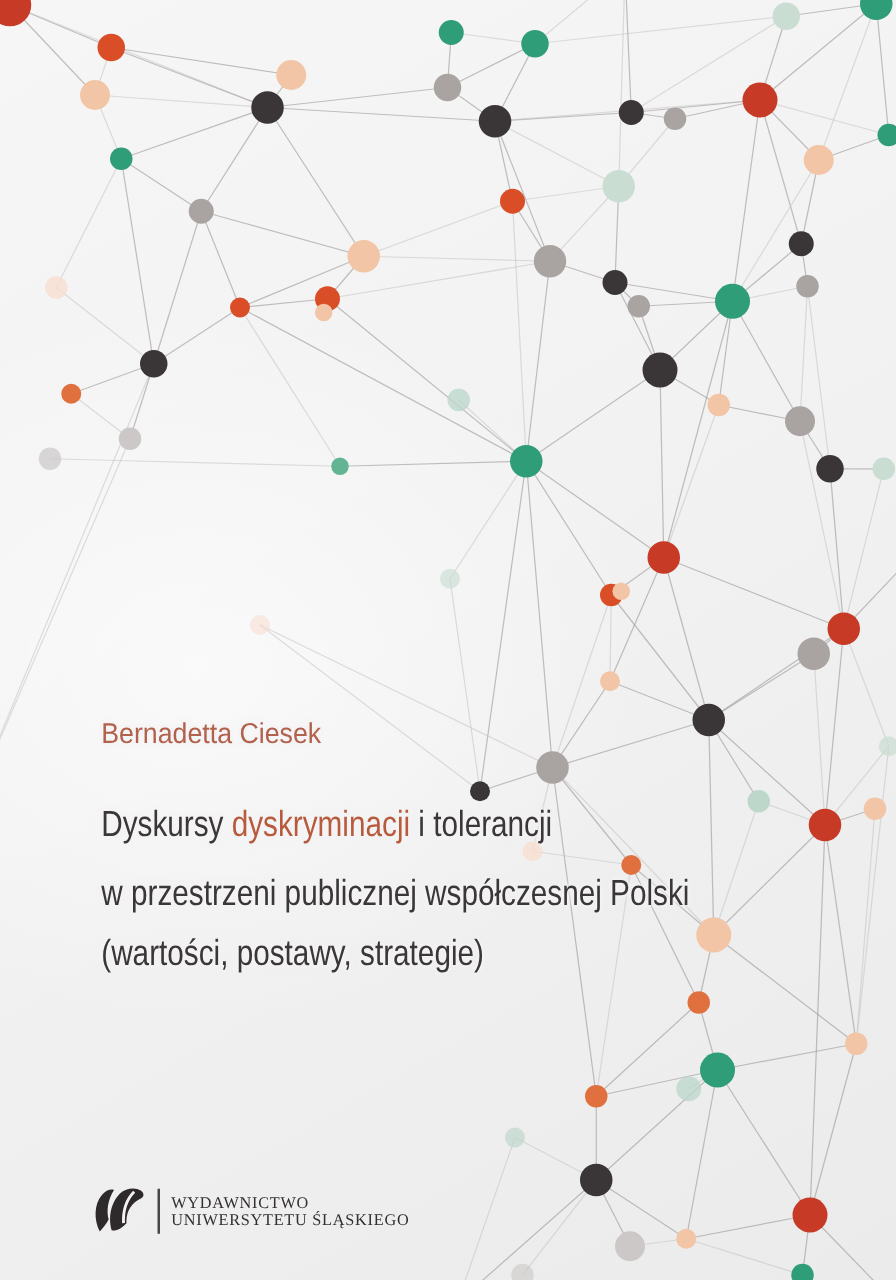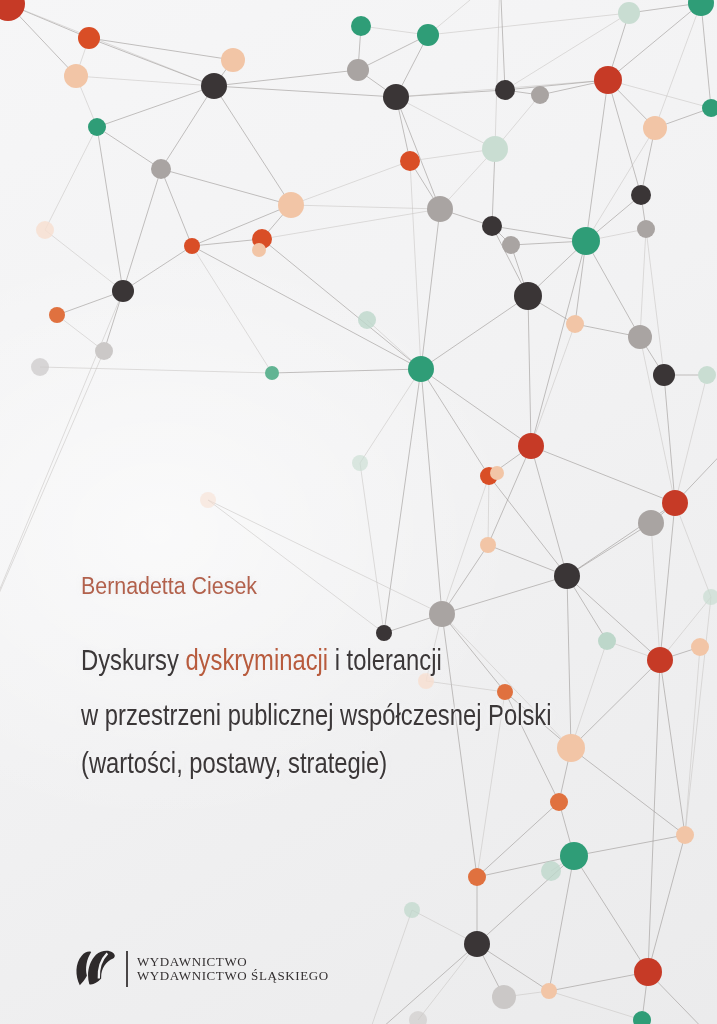--- a/index.html
+++ b/index.html
@@ -326,17 +326,17 @@
 
   <div id="publisher">
     <svg id="pub-logo" viewBox="0 0 46 40">
       <path d="M7,37 C2,27 2,14 9,6 C12,2.5 16,1 19,2 C14,10 12.5,19 14.5,27 C12,31.5 9.5,34.5 7,37 Z" fill="#2e2a2b"></path>
       <path d="M17,36 C14,26 16,13 24,5 C29,0.5 37,-0.5 41.5,2.5 C44.5,4.5 44.5,7.5 42,9 C34,12.5 29,20 29.5,30 C25.5,34.5 20.5,37 17,36 Z" fill="#2e2a2b"></path>
       <path d="M36,3.5 C30,9.5 26.5,19 27,30" fill="none" stroke="#f2f2f3" stroke-width="2.4"></path>
     </svg>
     <div id="pub-divider"></div>
     <div>
       <div class="pub-text">WYDAWNICTWO</div>
-      <div class="pub-text">WYDAWNICTWO ŚLĄSKIEGO</div>
+      <div class="pub-text">UNIWERSYTETU ŚLĄSKIEGO</div>
     </div>
   </div>
 
 </div>
 
 </body></html>

